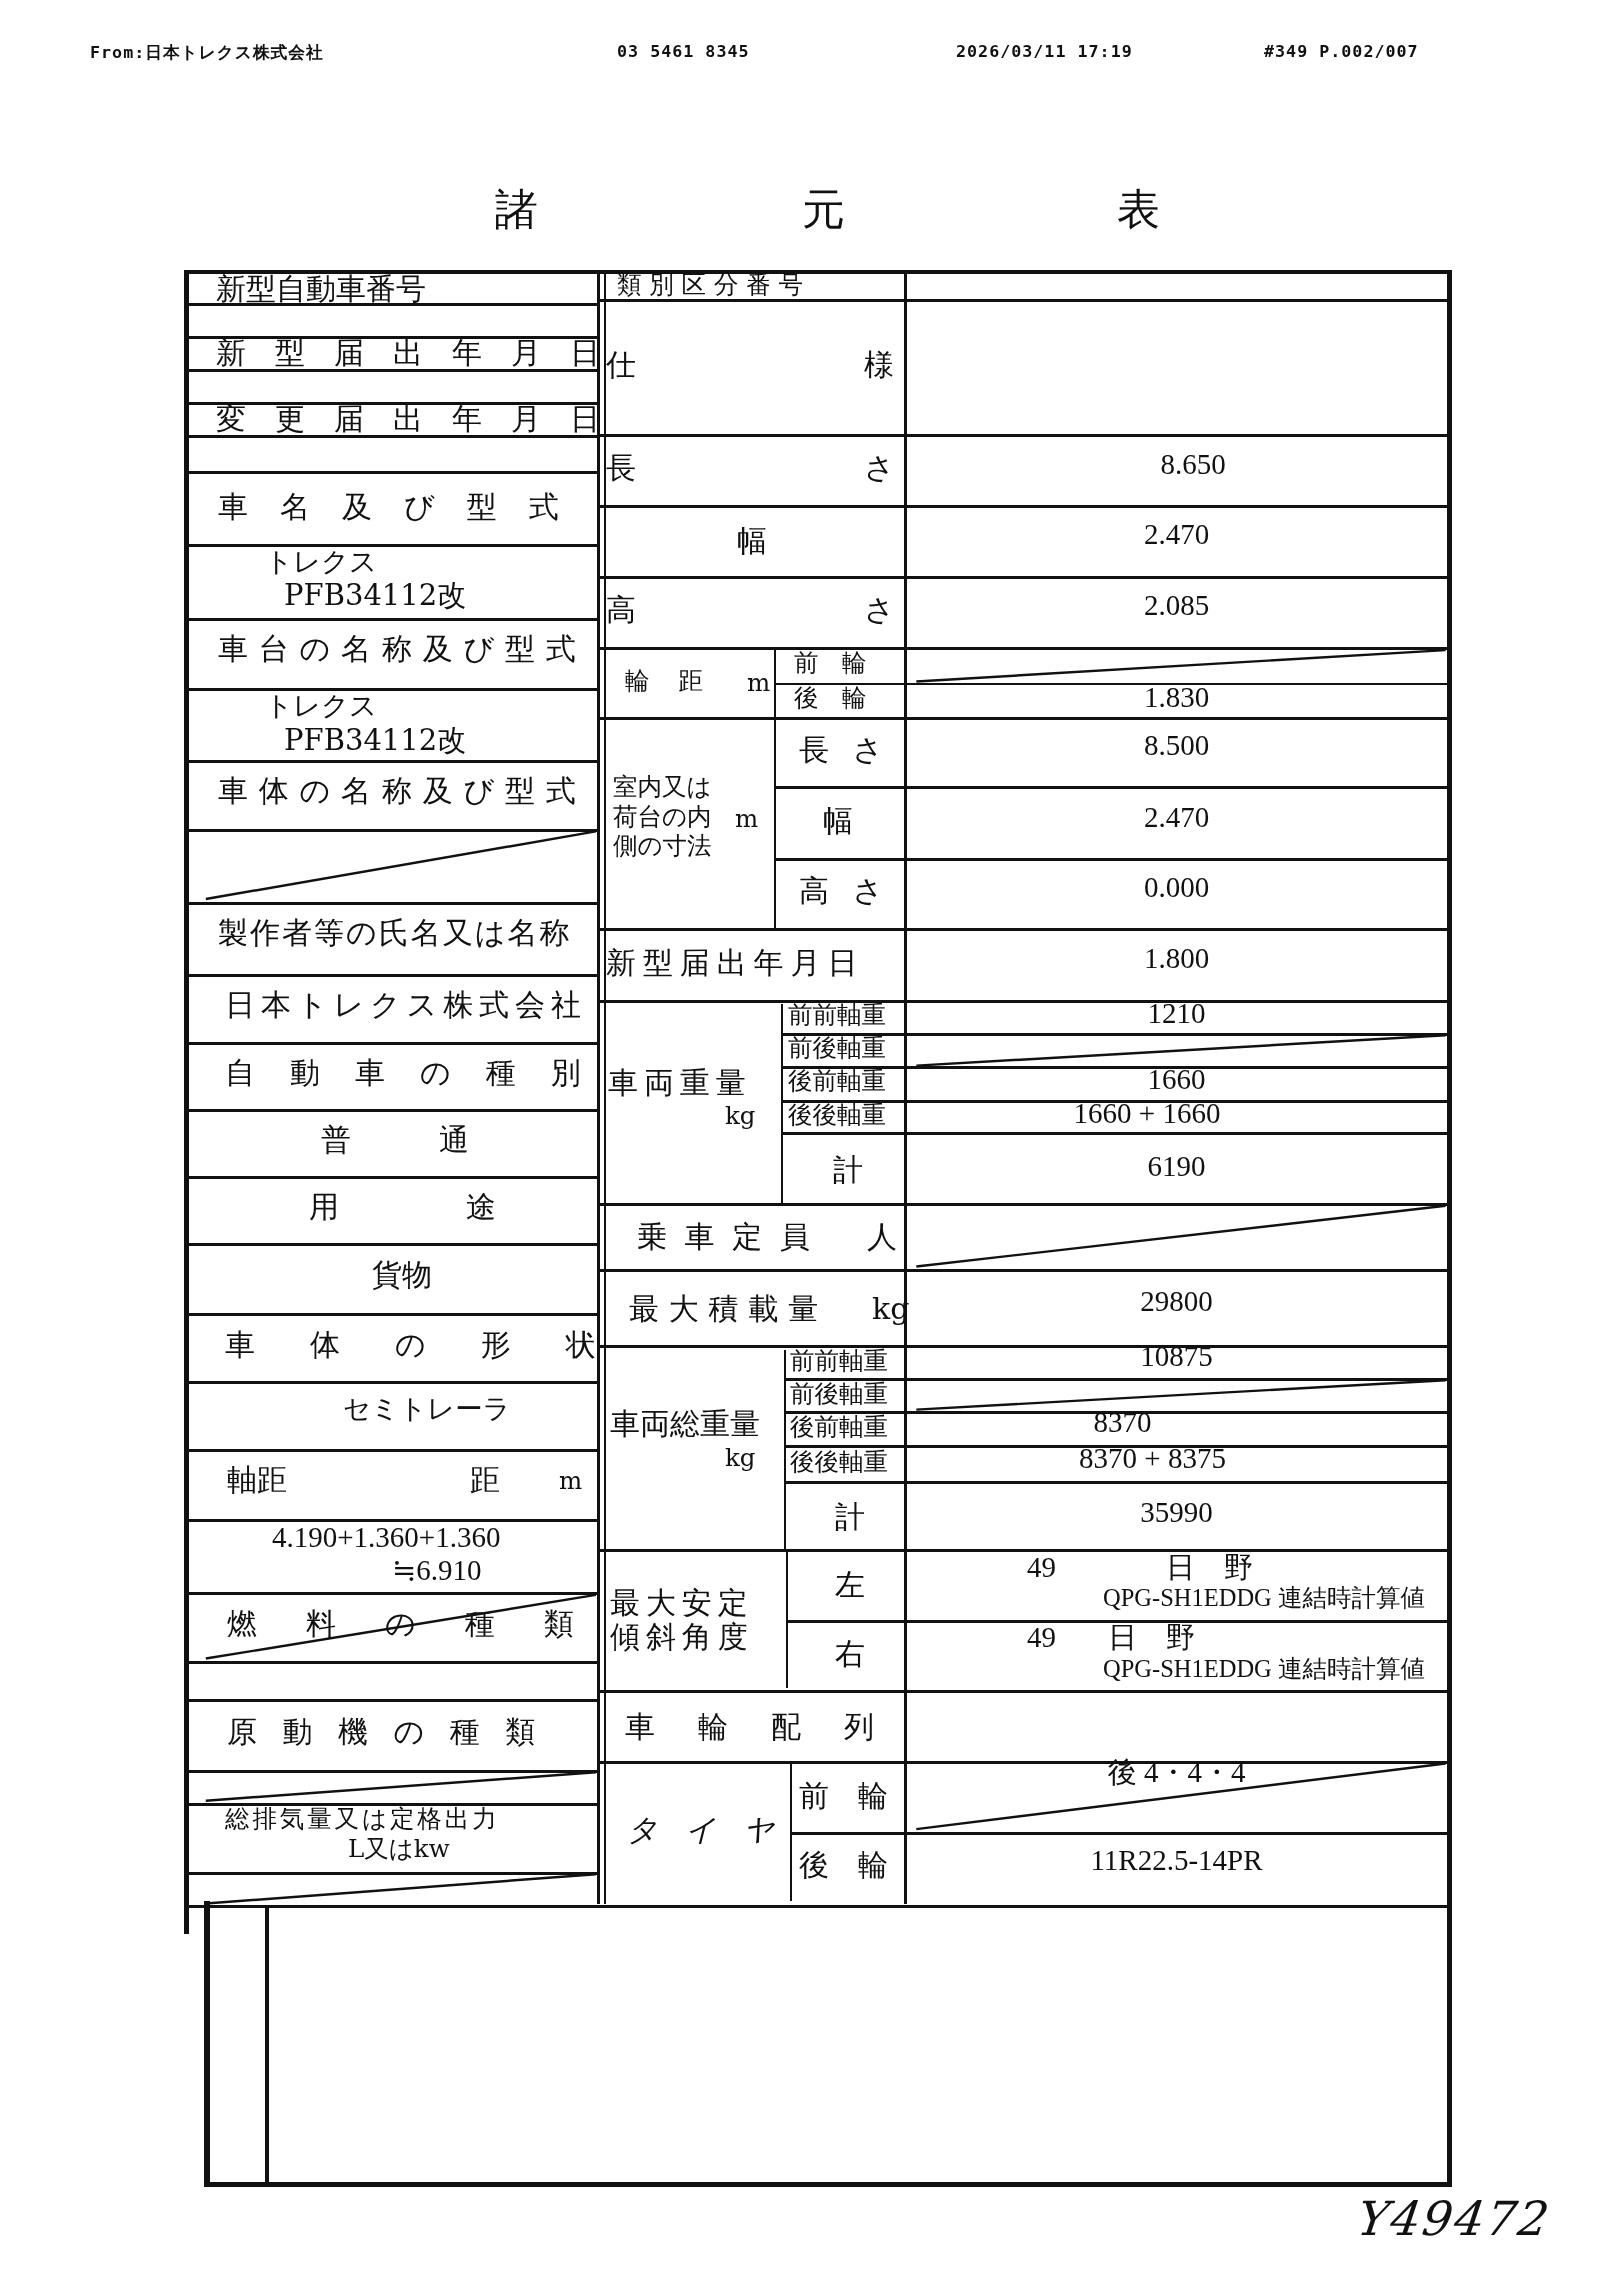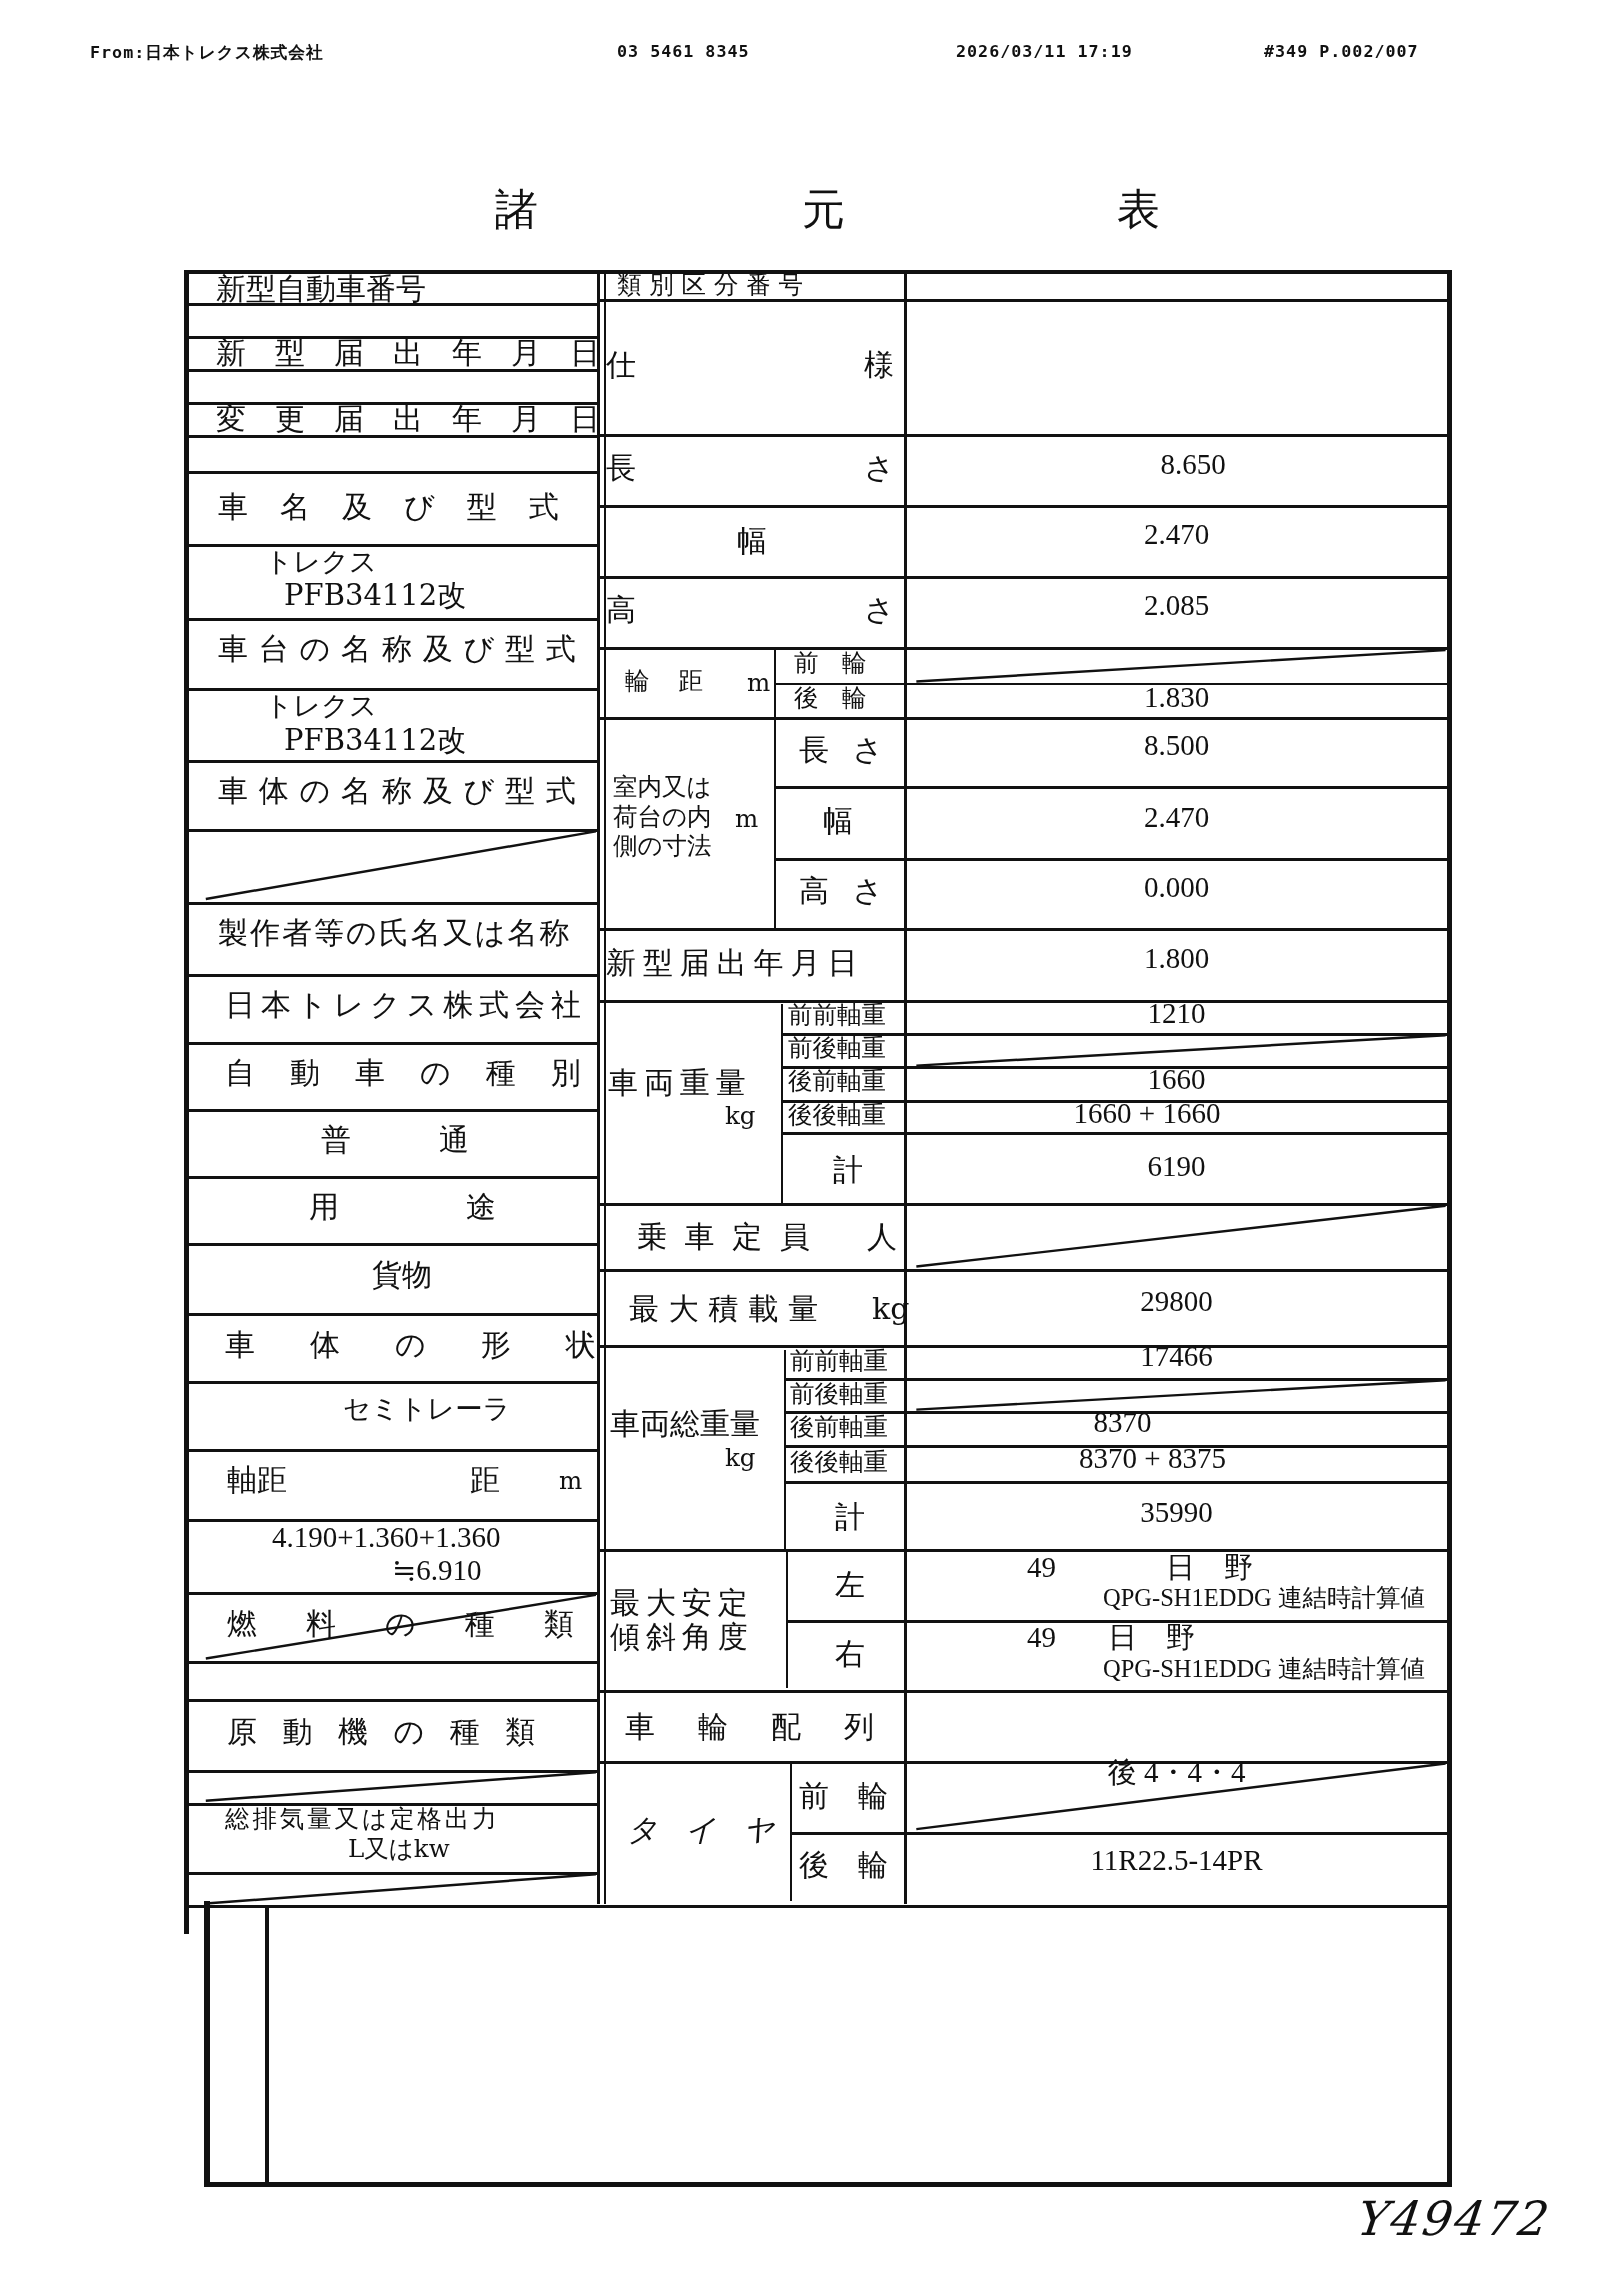--- a/index.html
+++ b/index.html
@@ -202,21 +202,21 @@
 <div class="t" style="left:637px;top:1220px;letter-spacing:17.6px">乗車定員</div>
 <div class="t" style="left:867px;top:1220px">人</div>
 
 <div class="t" style="left:629px;top:1292px;letter-spacing:9.8px">最大積載量</div>
 <div class="t" style="left:872px;top:1292px">kg</div>
 <div class="v" style="left:907px;top:1286px;width:539px">29800</div>
 
 <div class="t" style="left:610px;top:1407px">車両総重量</div>
 <div class="t sm" style="left:725px;top:1445px">kg</div>
 <div class="t sm" style="left:790px;top:1348px">前前軸重</div>
-<div class="v" style="left:907px;top:1341px;width:539px">17466</div>
+<div class="v" style="left:907px;top:1341px;width:539px">10875</div>
 <div class="t sm" style="left:790px;top:1381px">前後軸重</div>
 <div class="t sm" style="left:790px;top:1414px">後前軸重</div>
 <div class="v" style="left:907px;top:1407px;width:431px">8370</div>
 <div class="t sm" style="left:790px;top:1449px">後後軸重</div>
 <div class="v" style="left:907px;top:1443px;width:491px">8370 +  8375</div>
 <div class="t" style="left:835px;top:1500px">計</div>
 <div class="v" style="left:907px;top:1497px;width:539px">35990</div>
 
 <div class="t" style="left:610px;top:1586px;letter-spacing:5.9px">最大安定</div>
 <div class="t" style="left:610px;top:1620px;letter-spacing:5.9px">傾斜角度</div>

